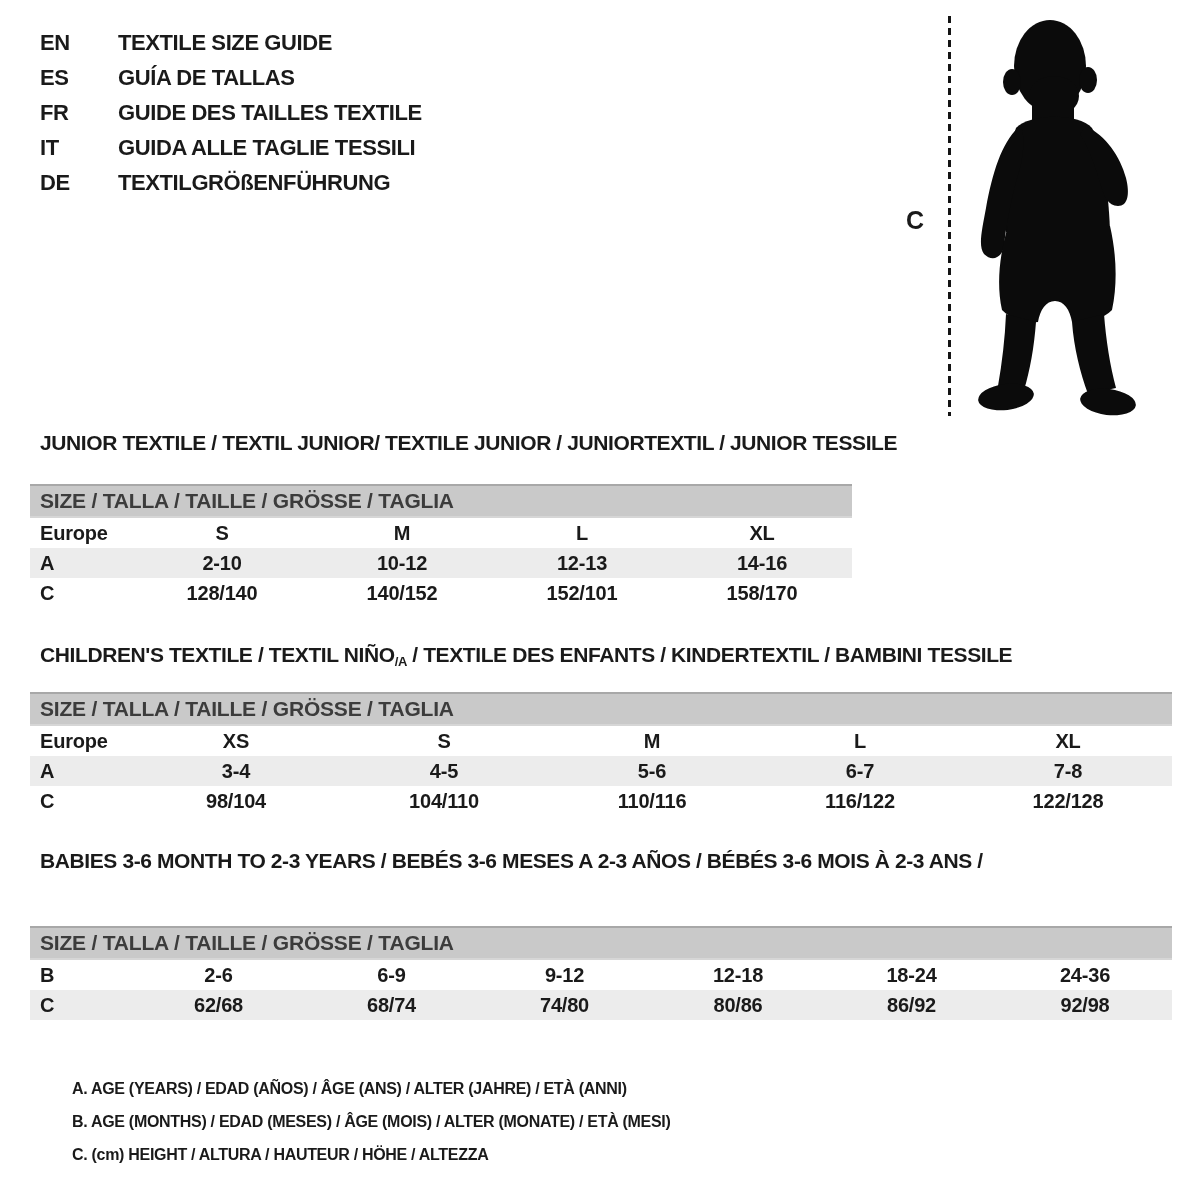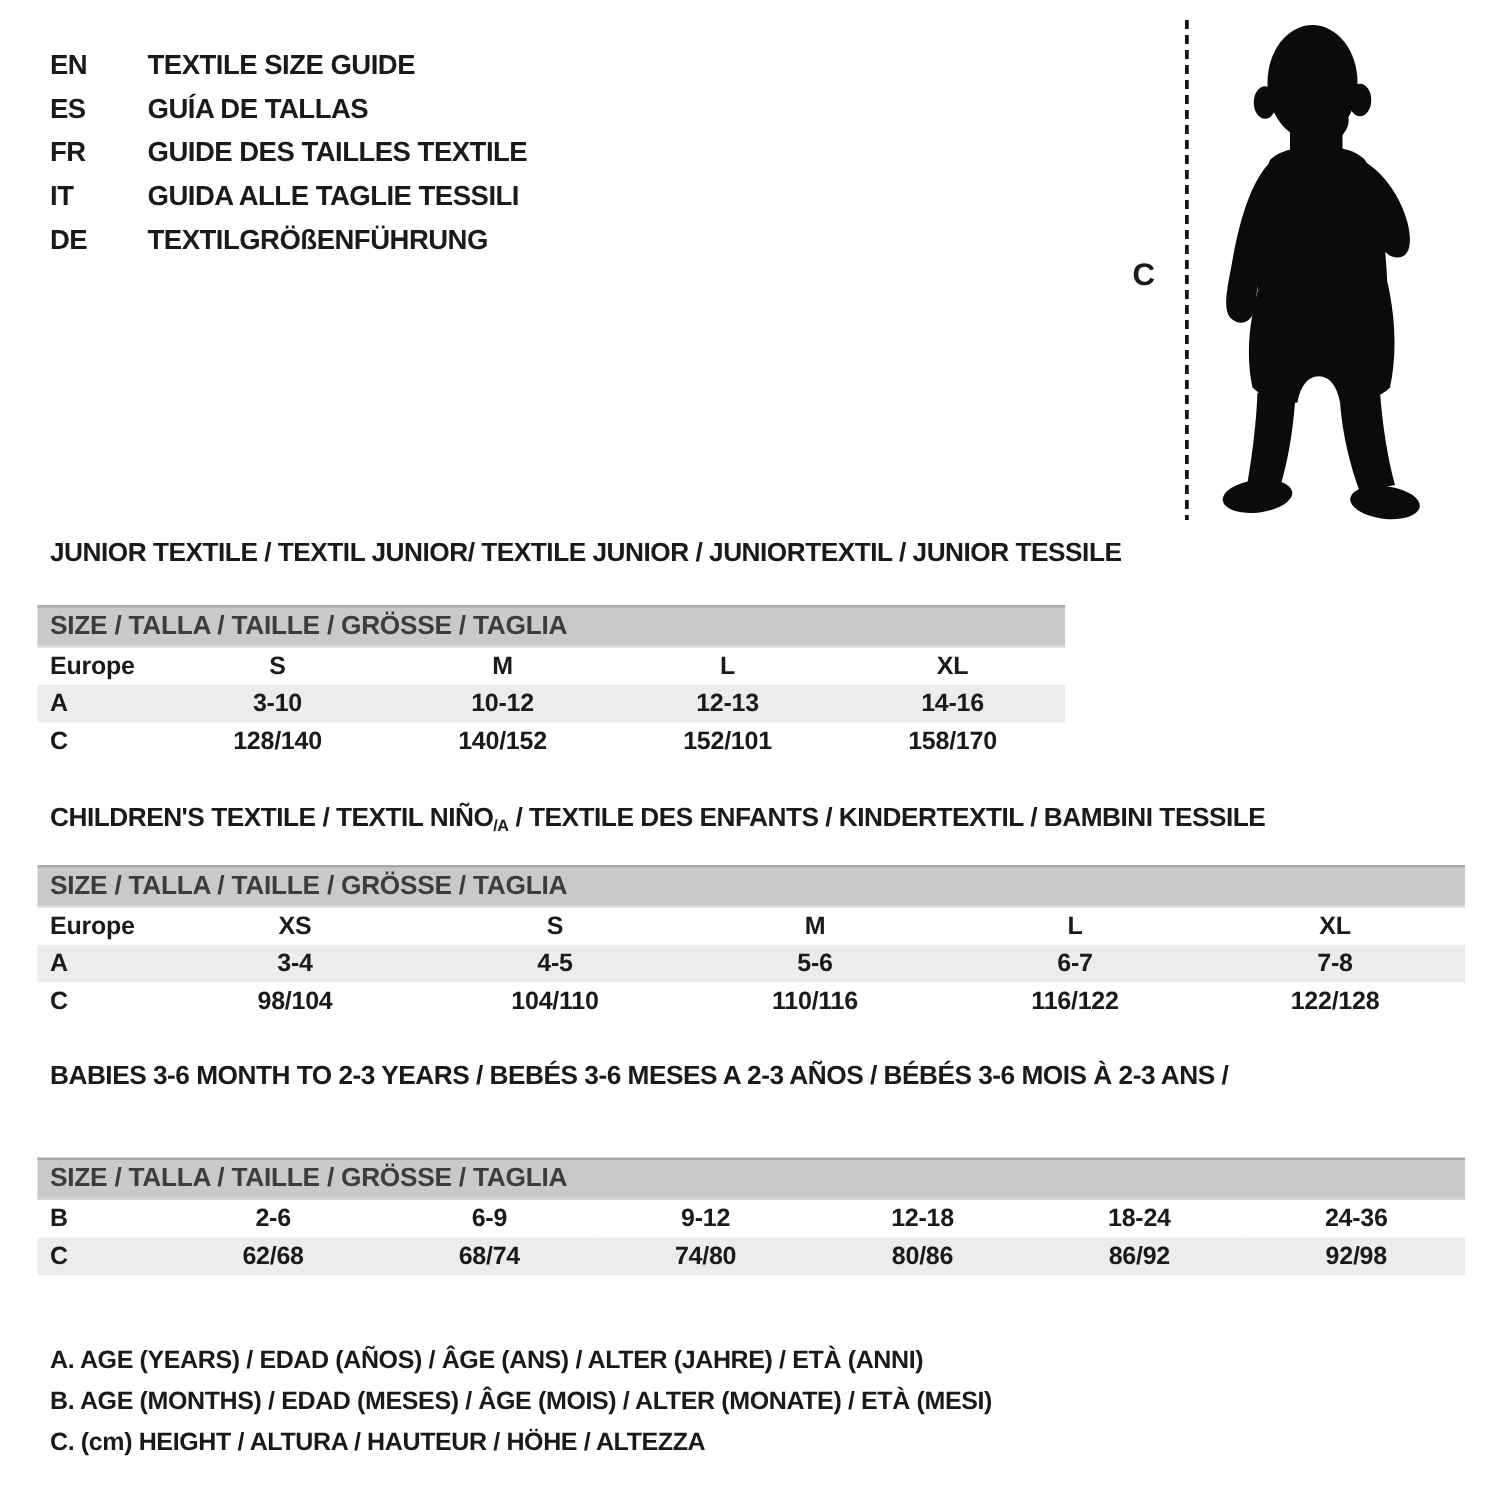--- a/index.html
+++ b/index.html
@@ -2,21 +2,21 @@
 <html><head>
 <meta charset="utf-8">
 <style>
   html,body{margin:0;padding:0;background:#fff;}
   .canvas{
     position:relative;width:1200px;height:1200px;background:#ffffff;overflow:hidden;
     font-family:"Liberation Sans",sans-serif;font-weight:700;color:#1a1a1a;
   }
   
   .lang-block{position:absolute;left:40px;top:30px;}
-  .lang-row{display:flex;height:35px;align-items:flex-end;font-size:22px;letter-spacing:-0.4px;}
+  .lang-row{display:flex;height:35px;align-items:flex-start;font-size:22px;letter-spacing:-0.4px;}
   .lang-code{width:78px;flex:0 0 78px;}
   .lang-title{white-space:nowrap;}
   
   .measure-line{
     position:absolute;left:948px;top:16px;width:3px;height:400px;
     background:repeating-linear-gradient(to bottom,#141414 0px,#141414 7px,transparent 7px,transparent 12px);
   }
   .measure-label{position:absolute;left:906px;top:206px;font-size:25px;}
   .silhouette{position:absolute;left:966px;top:16px;}
   
@@ -26,21 +26,21 @@
   .size-table{position:absolute;left:30px;border-collapse:collapse;table-layout:fixed;}
   .size-table td{font-size:20px;letter-spacing:-0.2px;text-align:center;height:30px;padding:0;vertical-align:middle;}
   .size-table td.lbl{text-align:left;padding-left:10px;}
   .size-table tr.band-row td{
     background:#c9c9c9;color:#3c3c3c;text-align:left;padding-left:10px;height:30px;
     font-size:21px;border-top:2px solid #a8a8a8;border-bottom:2px solid #d6d6d6;
   }
   .size-table tr.shade td{background:#ececec;}
   
   .footnotes{position:absolute;left:40px;top:1072px;}
-  .footnote{height:33px;line-height:33px;font-size:20px;letter-spacing:-0.3px;white-space:nowrap;}
+  .footnote{height:33px;line-height:33px;font-size:16px;letter-spacing:-0.3px;white-space:nowrap;margin-left:32px;}
 </style>
 </head>
 <body>
 
 <div class="canvas">
 
   <div class="lang-block">
     <div class="lang-row">
       <span class="lang-code">EN</span>
       <span class="lang-title">TEXTILE SIZE GUIDE</span>
@@ -98,21 +98,21 @@
       </tr>
       <tr>
         <td class="lbl">Europe</td>
         <td>S</td>
         <td>M</td>
         <td>L</td>
         <td>XL</td>
       </tr>
       <tr class="shade">
         <td class="lbl">A</td>
-        <td>3-10</td>
+        <td>2-10</td>
         <td>10-12</td>
         <td>12-13</td>
         <td>14-16</td>
       </tr>
       <tr>
         <td class="lbl">C</td>
         <td>128/140</td>
         <td>140/152</td>
         <td>152/101</td>
         <td>158/170</td>

